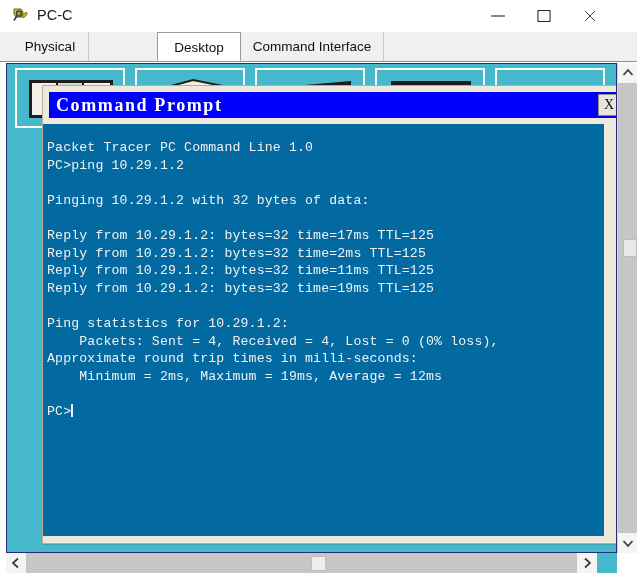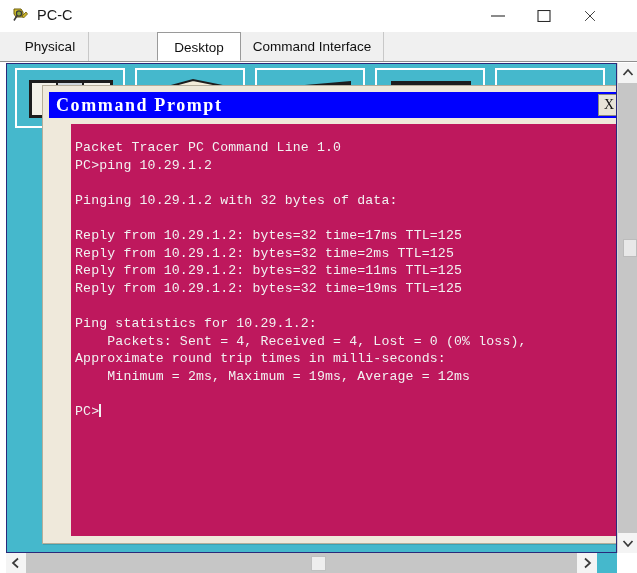--- a/index.html
+++ b/index.html
@@ -159,24 +159,24 @@
     box-sizing: border-box;
     color: #111111;
     font-family: "Liberation Serif", serif;
     font-size: 14px;
     text-align: center;
     line-height: 20px;
     cursor: default;
   }
   #cmd-screen {
     position: absolute;
-    left: 28px; top: 38px;
+    left: 0; top: 38px;
     width: 561px;
     height: 412px;
-    background: #be185d;
+    background: #0369a1;
     overflow: hidden;
     padding: 14px;
     box-sizing: border-box;
   }
   #cmd-text {
     position: absolute;
     left: 4px; top: 15px;
     margin: 0;
     color: #f2f2f2;
     font-family: "Liberation Mono", "DejaVu Sans Mono", monospace;

